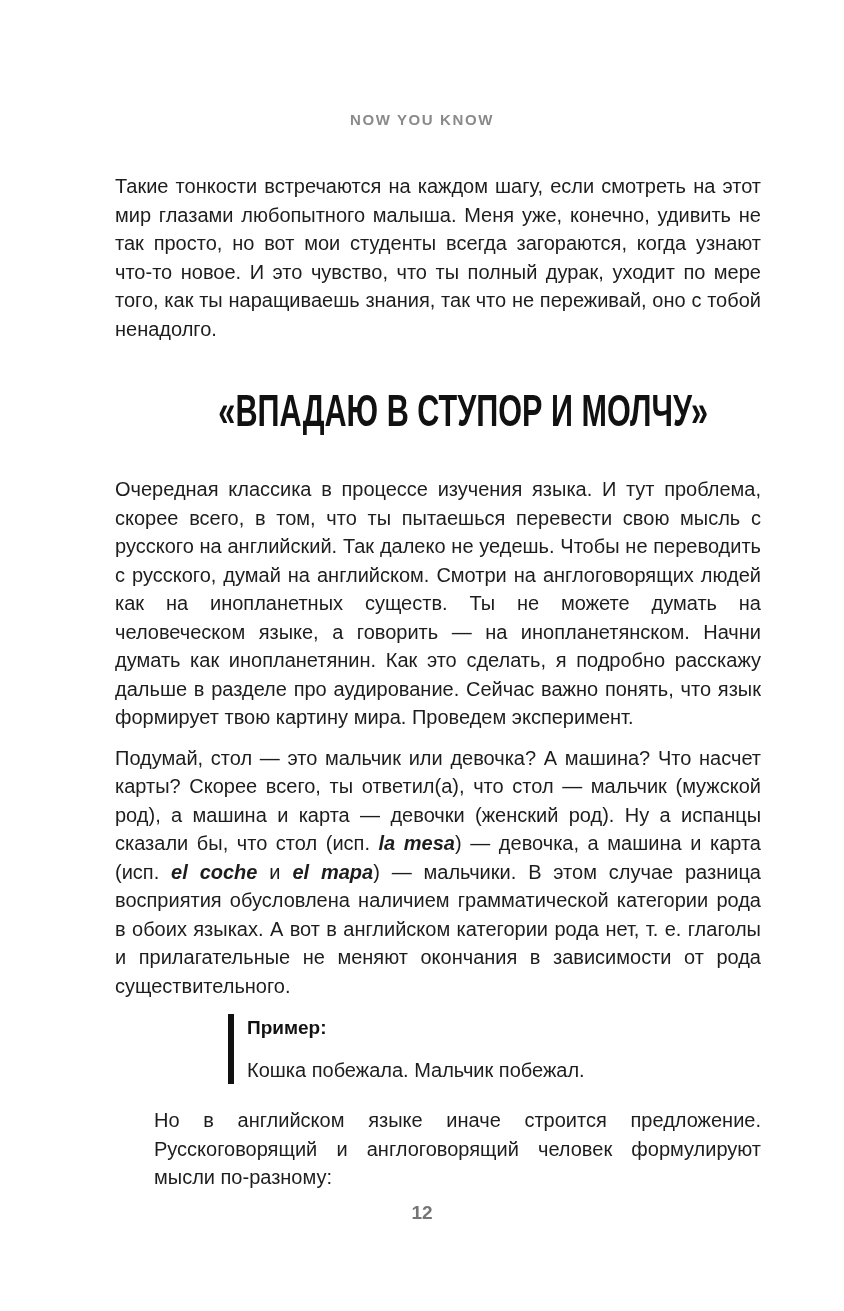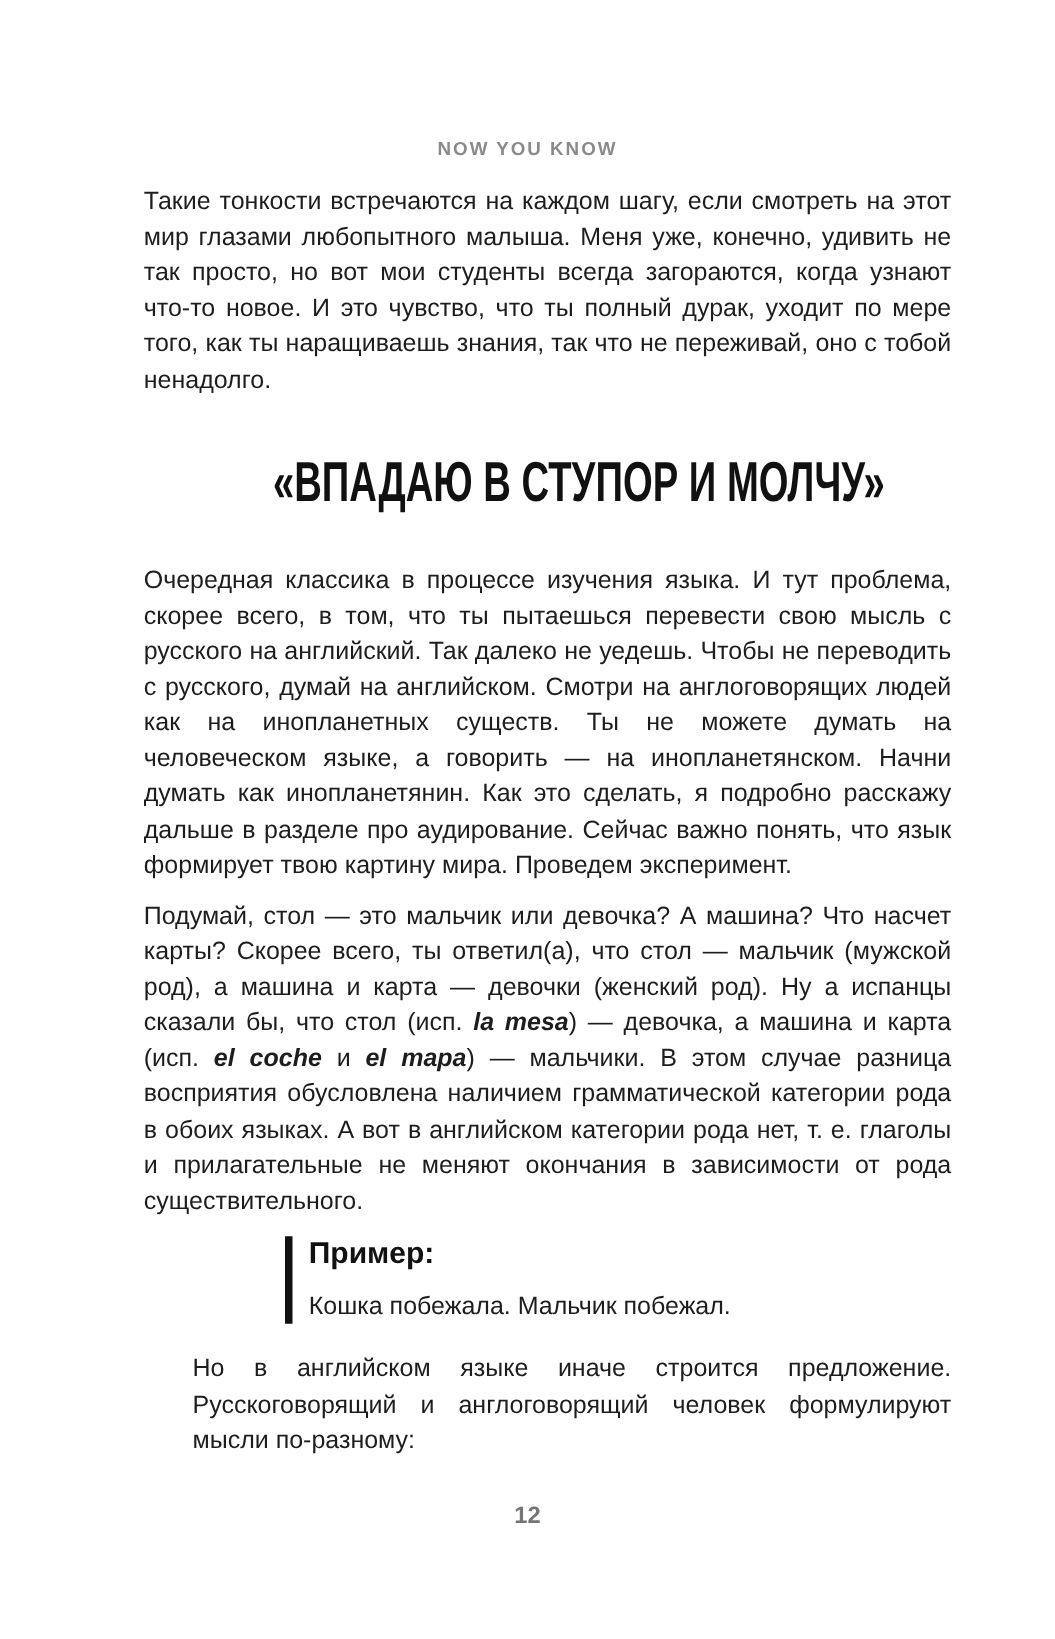--- a/index.html
+++ b/index.html
@@ -21,21 +21,21 @@
     right: 0;
     text-align: center;
     font-size: 15px;
     font-weight: bold;
     letter-spacing: 1.6px;
     color: #8a8a8a;
   }
   .column {
     position: absolute;
     left: 115px;
-    top: 147px;
+    top: 172px;
     width: 646px;
   }
   .body-para {
     font-size: 20px;
     line-height: 28.5px;
     text-align: justify;
     color: #1d1d1d;
     margin-bottom: 12px;
   }
   .section-heading {
@@ -53,21 +53,21 @@
     white-space: nowrap;
   }
   .run-emphasis { font-style: italic; font-weight: bold; }
   .example-block {
     margin: 14px 0 22px 113px;
     border-left: 6px solid #111111;
     padding-left: 13px;
     text-align: left;
   }
   .example-label {
-    font-size: 24px;
+    font-size: 19px;
     line-height: 28.5px;
     font-weight: bold;
     color: #111111;
   }
   .example-line {
     font-size: 20px;
     line-height: 28.5px;
     color: #1d1d1d;
     margin-top: 13px;
   }

